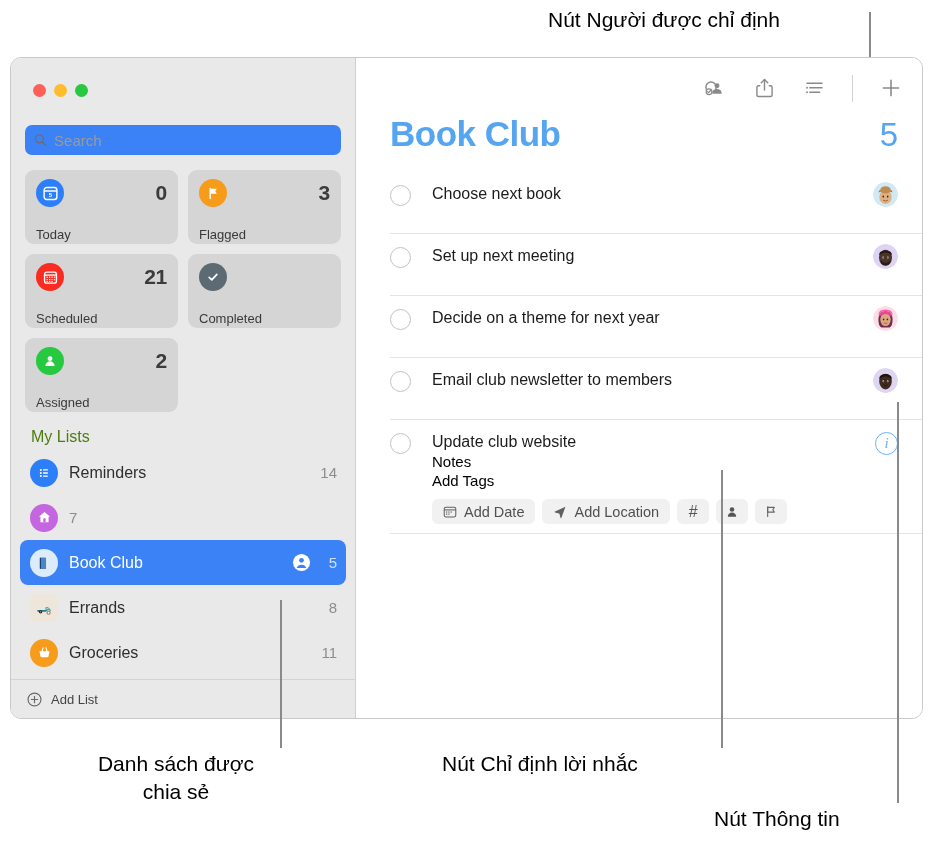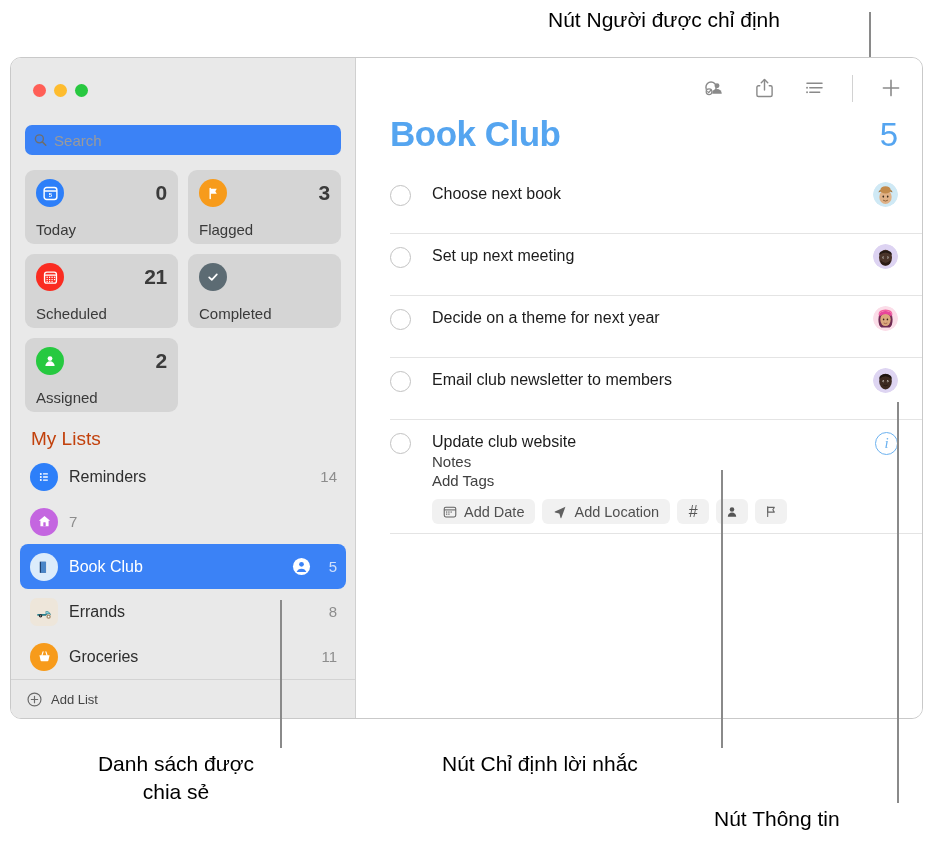--- a/index.html
+++ b/index.html
@@ -131,28 +131,28 @@
     display: flex; align-items: center; justify-content: center;
     flex: none;
   }
   .smart-count {
     font-size: 21px;
     font-weight: bold;
     color: #3b3b3b;
     letter-spacing: -0.3px;
   }
   .smart-label {
-    font-size: 15px;
+    font-size: 13px;
     color: #3a3a3a;
-    margin-top: 14px;
+    margin-top: 20px;
   }
 
   #my-lists-header {
-    font-size: 19px;
-    color: #c2410c;
+    font-size: 16px;
+    color: #4d7c0f;
     padding: 16px 0 4px 20px;
     font-weight: normal;
   }
 
   #lists-scroll {
     flex: 1;
     overflow: hidden;
     padding: 0 9px;
   }
   .list-row {
@@ -268,21 +268,21 @@
   }
   .reminder-title {
     font-size: 16px;
     color: #1c1c1c;
     padding-top: 13px;
     padding-bottom: 30px;
   }
   .reminder.expanded .reminder-title { padding-bottom: 2px; }
   .reminder-sub {
     font-size: 15px;
-    color: #404040;
+    color: #000000;
     padding-bottom: 2px;
   }
   .avatar {
     width: 25px; height: 25px;
     border-radius: 50%;
     flex: none;
     margin-top: 10px;
     overflow: hidden;
     display: block;
   }

